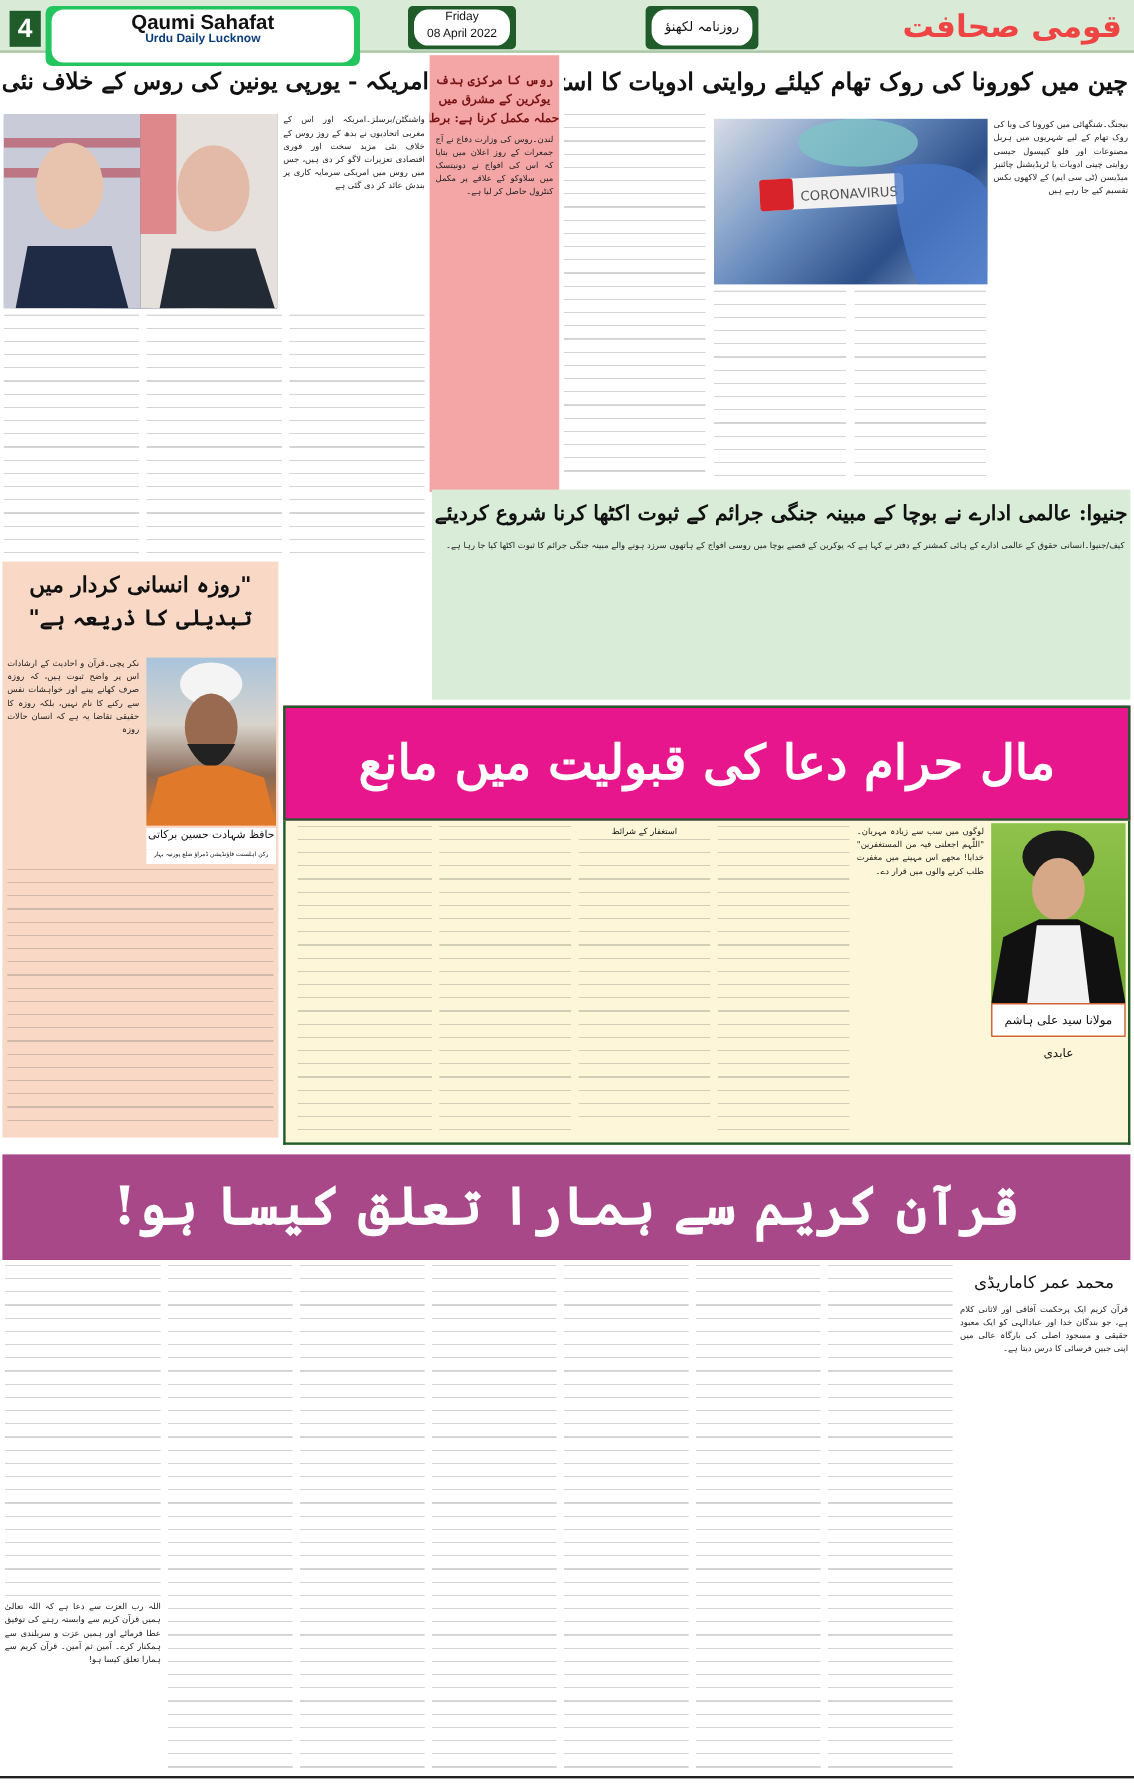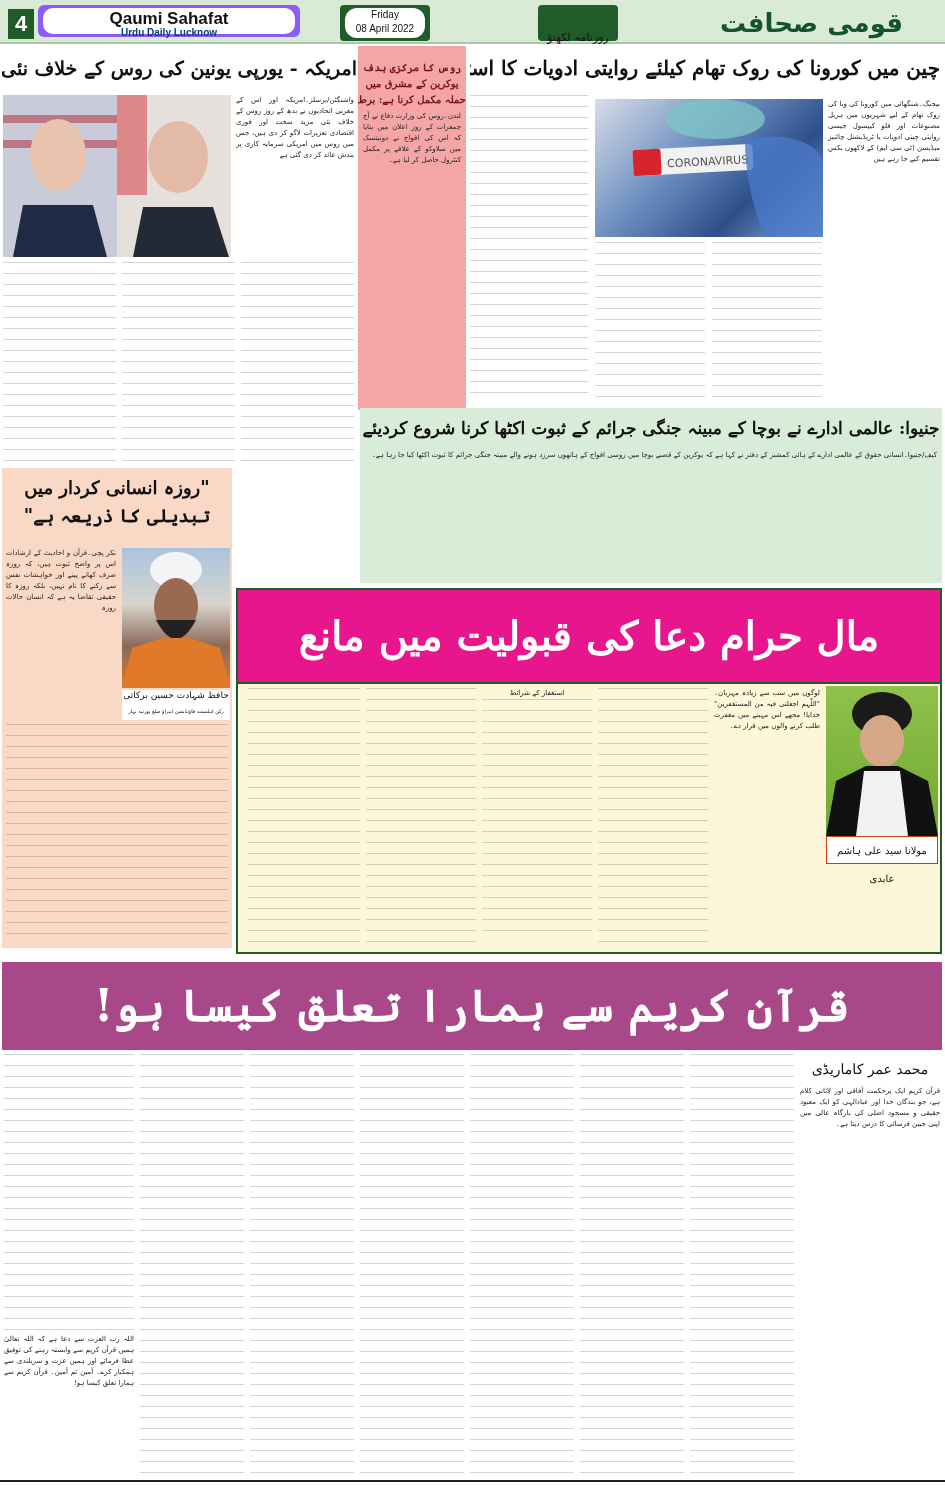--- a/index.html
+++ b/index.html
@@ -1,29 +1,29 @@
 <!DOCTYPE html>
 <html><head>
 <meta charset="utf-8">
 <style>
 *{box-sizing:border-box;margin:0;padding:0}
 html,body{width:945px;height:1490px;background:#fff;overflow:hidden}
 body{font-family:"DejaVu Sans",sans-serif;position:relative;color:#111}
 .abs{position:absolute}
 .header{left:0;top:0;width:945px;height:44px;background:#d9ead6;border-bottom:2px solid #aac8a6}
 .pnum{left:8px;top:9px;width:26px;height:30px;background:#1f5c2a;color:#fff;font:bold 22px "Liberation Sans",sans-serif;text-align:center;line-height:30px}
-.brand{left:38px;top:5px;width:262px;height:32px;background:#8b5cf6;border-radius:6px;padding:3px 5px}
+.brand{left:38px;top:5px;width:262px;height:50px;background:#22c55e;border-radius:6px;padding:3px 5px}
 .brand-in{background:#fff;border-radius:10px;width:100%;height:100%;text-align:center}
 .brand-title{font:bold 17px "Liberation Sans",sans-serif;color:#111;display:block;line-height:17px;padding-top:2px}
 .brand-sub{font:bold 10px "Liberation Sans",sans-serif;color:#0a3d7a;display:block;line-height:11px}
 .datebox{left:340px;top:5px;width:90px;height:36px;background:#1f5c2a;border-radius:4px;padding:3px 5px}
 .date-in{background:#fff;border-radius:12px;width:100%;height:100%;text-align:center;font:10px "Liberation Sans",sans-serif;line-height:14px;padding-top:0}
-.urdu-box{left:538px;top:5px;width:80px;height:36px;background:#1f5c2a;border-radius:4px;padding:18px 5px}
+.urdu-box{left:538px;top:5px;width:94px;height:36px;background:#1f5c2a;border-radius:4px;padding:3px 5px}
 .urdu-in{background:#fff;border-radius:12px;width:100%;height:100%;text-align:center;font:11px "DejaVu Sans",sans-serif;line-height:30px;direction:rtl}
-.mast{left:720px;top:6px;width:215px;height:34px;color:#14532d;font:bold 26px "DejaVu Sans",sans-serif;direction:rtl;text-align:left;line-height:34px}
+.mast{left:720px;top:6px;width:215px;height:34px;color:#ef4444;font:bold 26px "DejaVu Sans",sans-serif;direction:rtl;text-align:right;line-height:34px}
 .hl{font-family:"DejaVu Serif",serif;font-weight:bold;direction:rtl;text-align:center;color:#111;white-space:nowrap;overflow:hidden}
 .body-col{direction:rtl;text-align:justify;font-size:7px;line-height:11px;color:#222;overflow:hidden;font-family:"DejaVu Sans",sans-serif}
 .filler{display:block;height:100%;background:repeating-linear-gradient(to bottom,#555 0,#555 1px,transparent 1px,transparent 11px);opacity:.25}
 .photo{overflow:hidden}
 .caption{direction:rtl;text-align:center;font-family:"DejaVu Serif",serif;font-weight:normal;color:#111}
 .hrule{background:#222;height:2px}
 </style>
 </head>
 <body>
 

